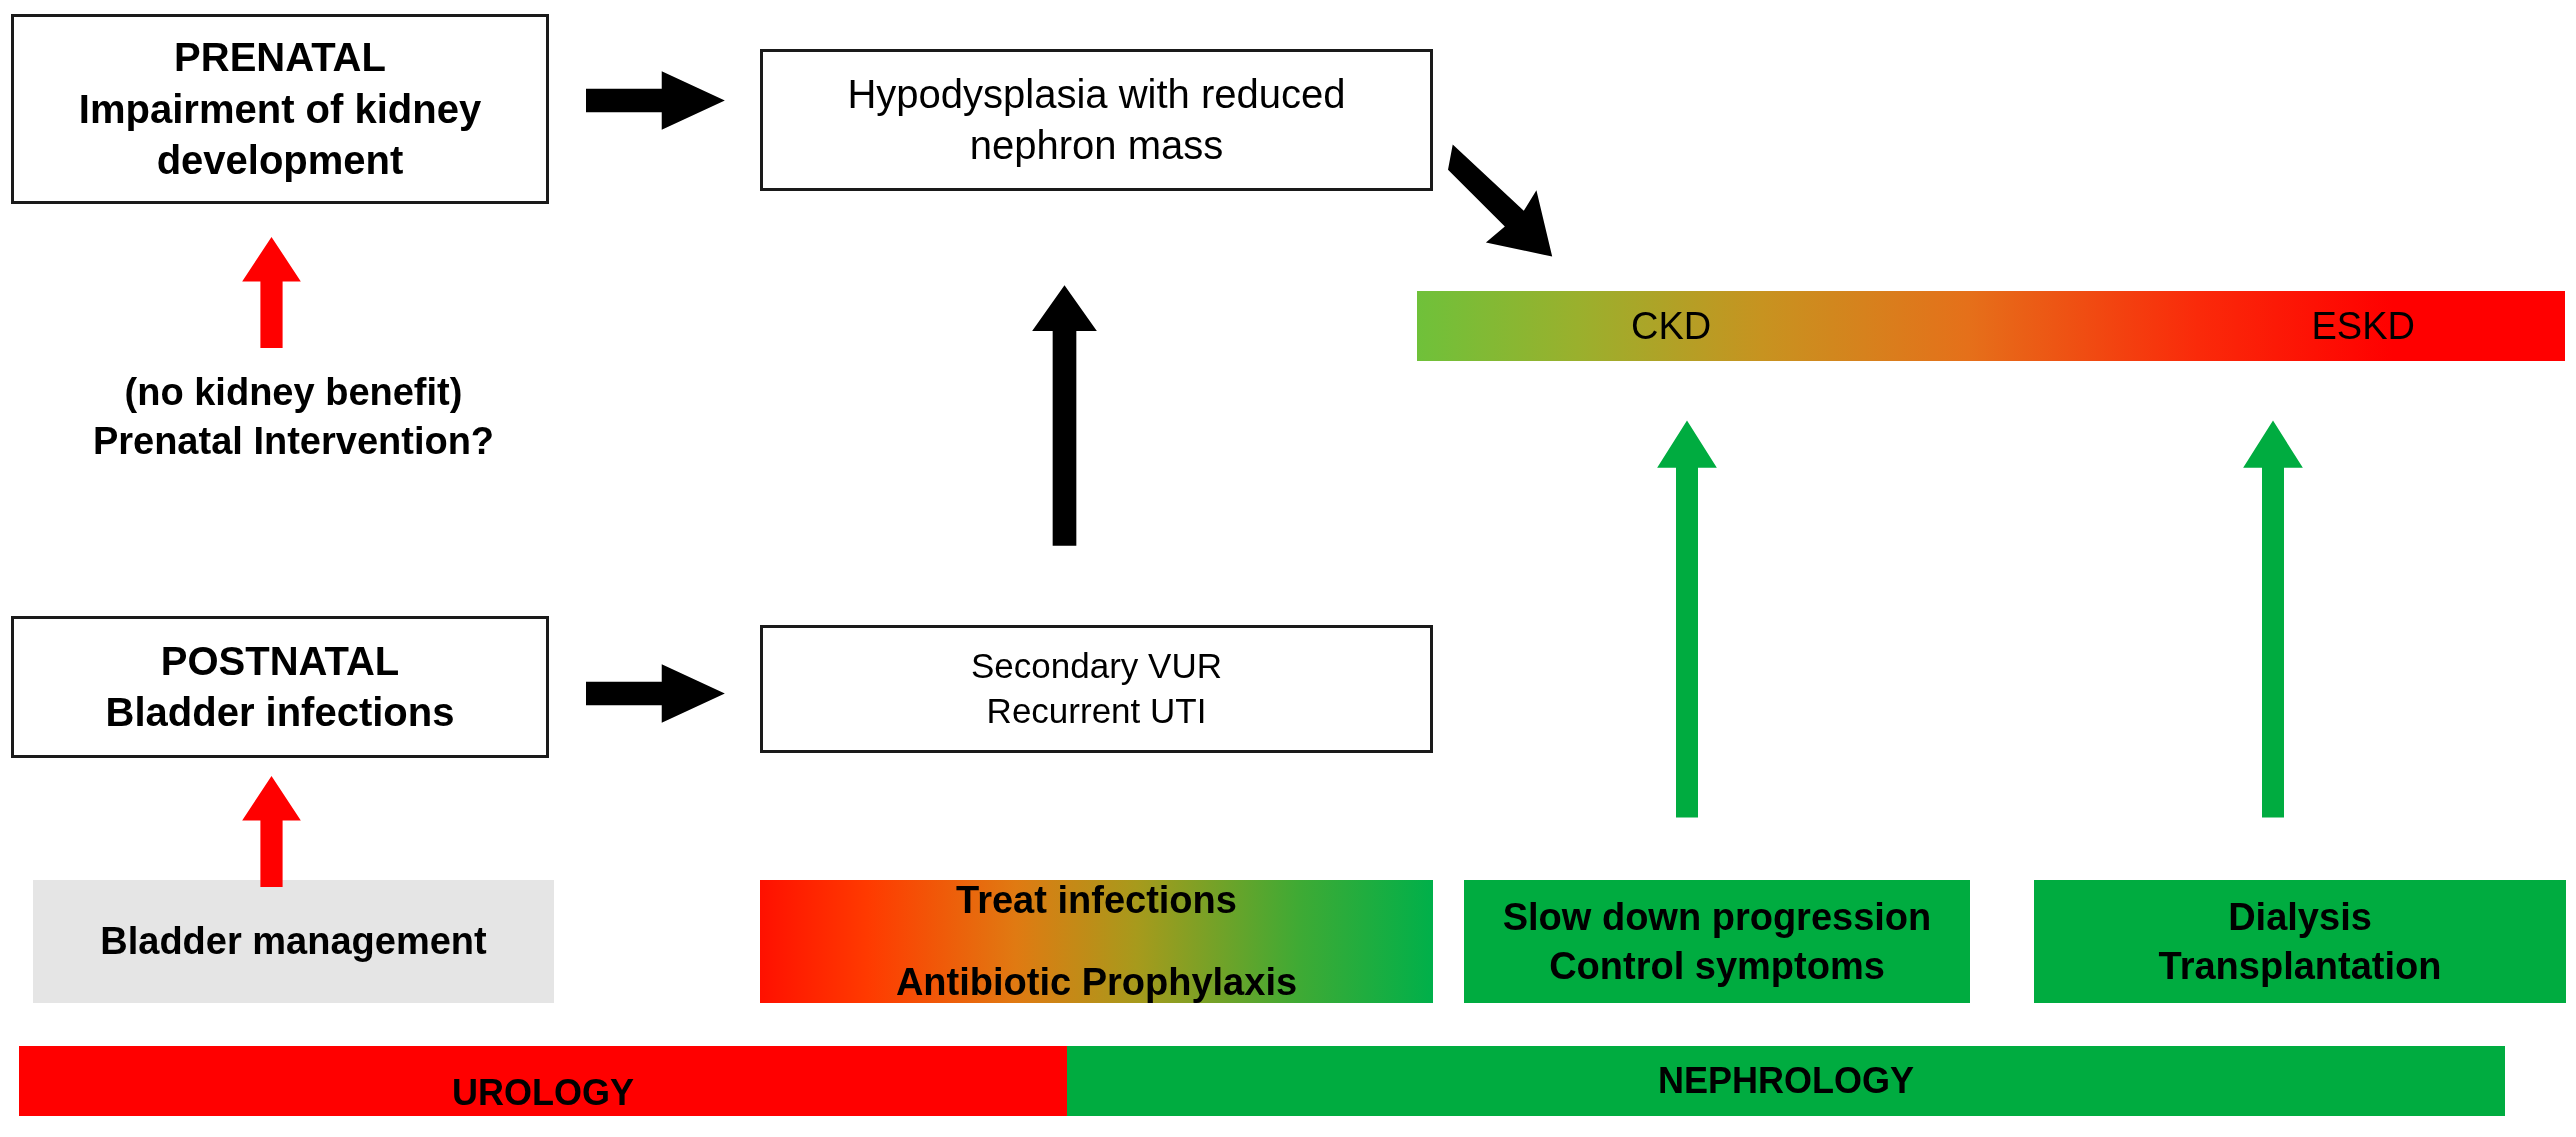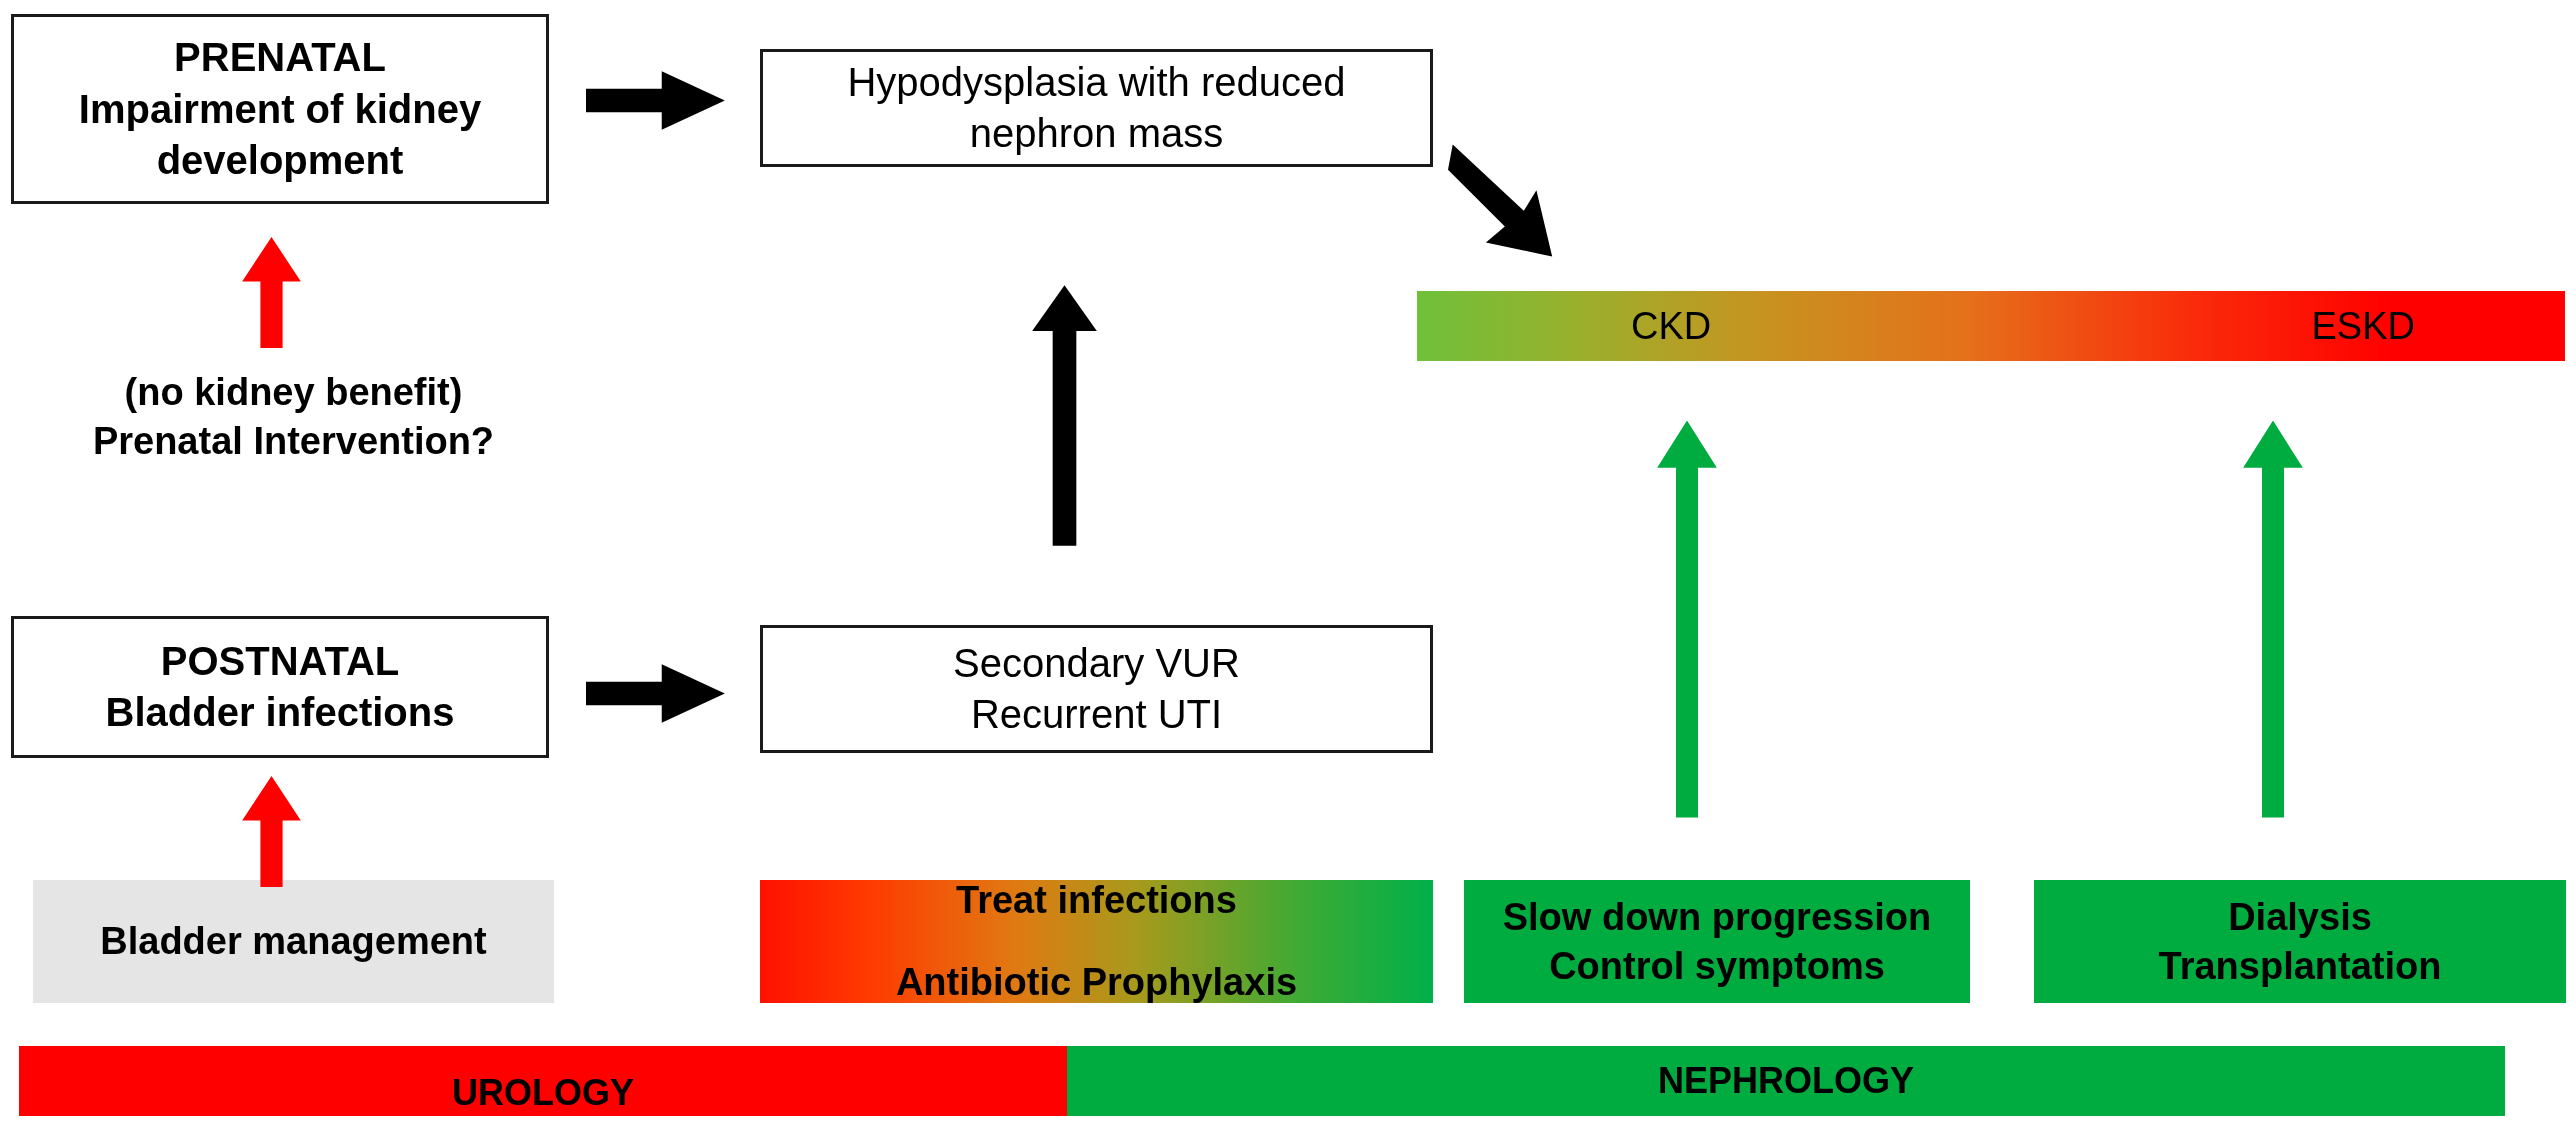--- a/index.html
+++ b/index.html
@@ -28,24 +28,24 @@
   }
   .outline-box {
     border: 3.2px solid #1a1a1a;
     background: #ffffff;
   }
   .bold { font-weight: bold; }
   .line { display: block; white-space: nowrap; }
 
   
   #prenatal-box   { left: 11px;   top: 14.2px;   width: 538px;  height: 190px; font-size: 40px; }
-  #hypodysplasia-box { left: 760px; top: 49px; width: 673px;  height: 118px; font-size: 40px; }
+  #hypodysplasia-box { left: 760px; top: 49px; width: 673px;  height: 142px; font-size: 40px; }
   #prenatal-intervention-box { left: 33px; top: 351px; width: 521px; height: 131px; font-size: 38px; }
   #postnatal-box  { left: 11px;   top: 616px;  width: 538px;  height: 142px; font-size: 40px; }
-  #vur-box        { left: 760px;  top: 625px;  width: 673px;  height: 128px; font-size: 40px; }
+  #vur-box        { left: 760px;  top: 625px;  width: 673px;  height: 128px; font-size: 35px; }
 
   #ckd-bar {
     left: 1417px; top: 291px; width: 1148px; height: 70px;
     font-size: 38px;
     background: linear-gradient(to right,
                 #6fc13a 0%, #9ab02d 14%, #c79320 30%,
                 #e5701a 48%, #fa2a0a 68%, #ff0000 85%, #ff0000 100%);
   }
   #ckd-bar .lbl-ckd  { position: absolute; left: 214px; }
   #ckd-bar .lbl-eskd { position: absolute; right: 150px; }

